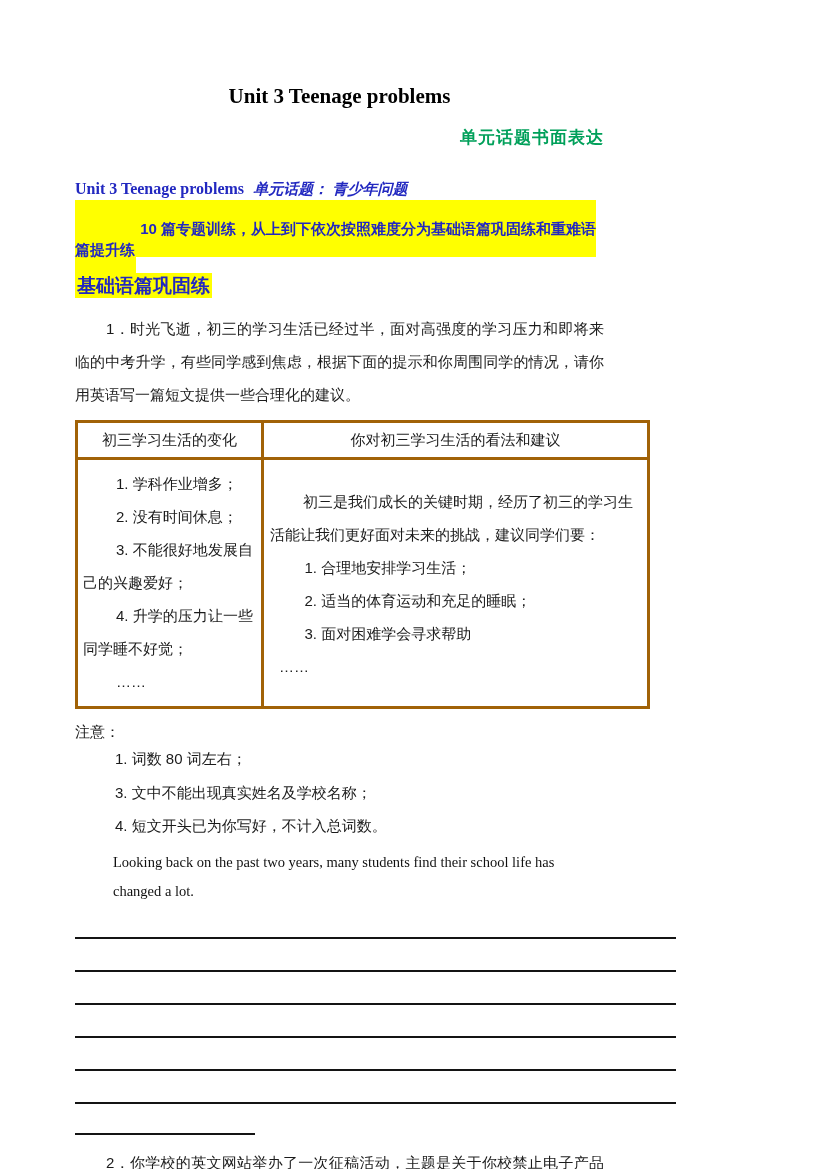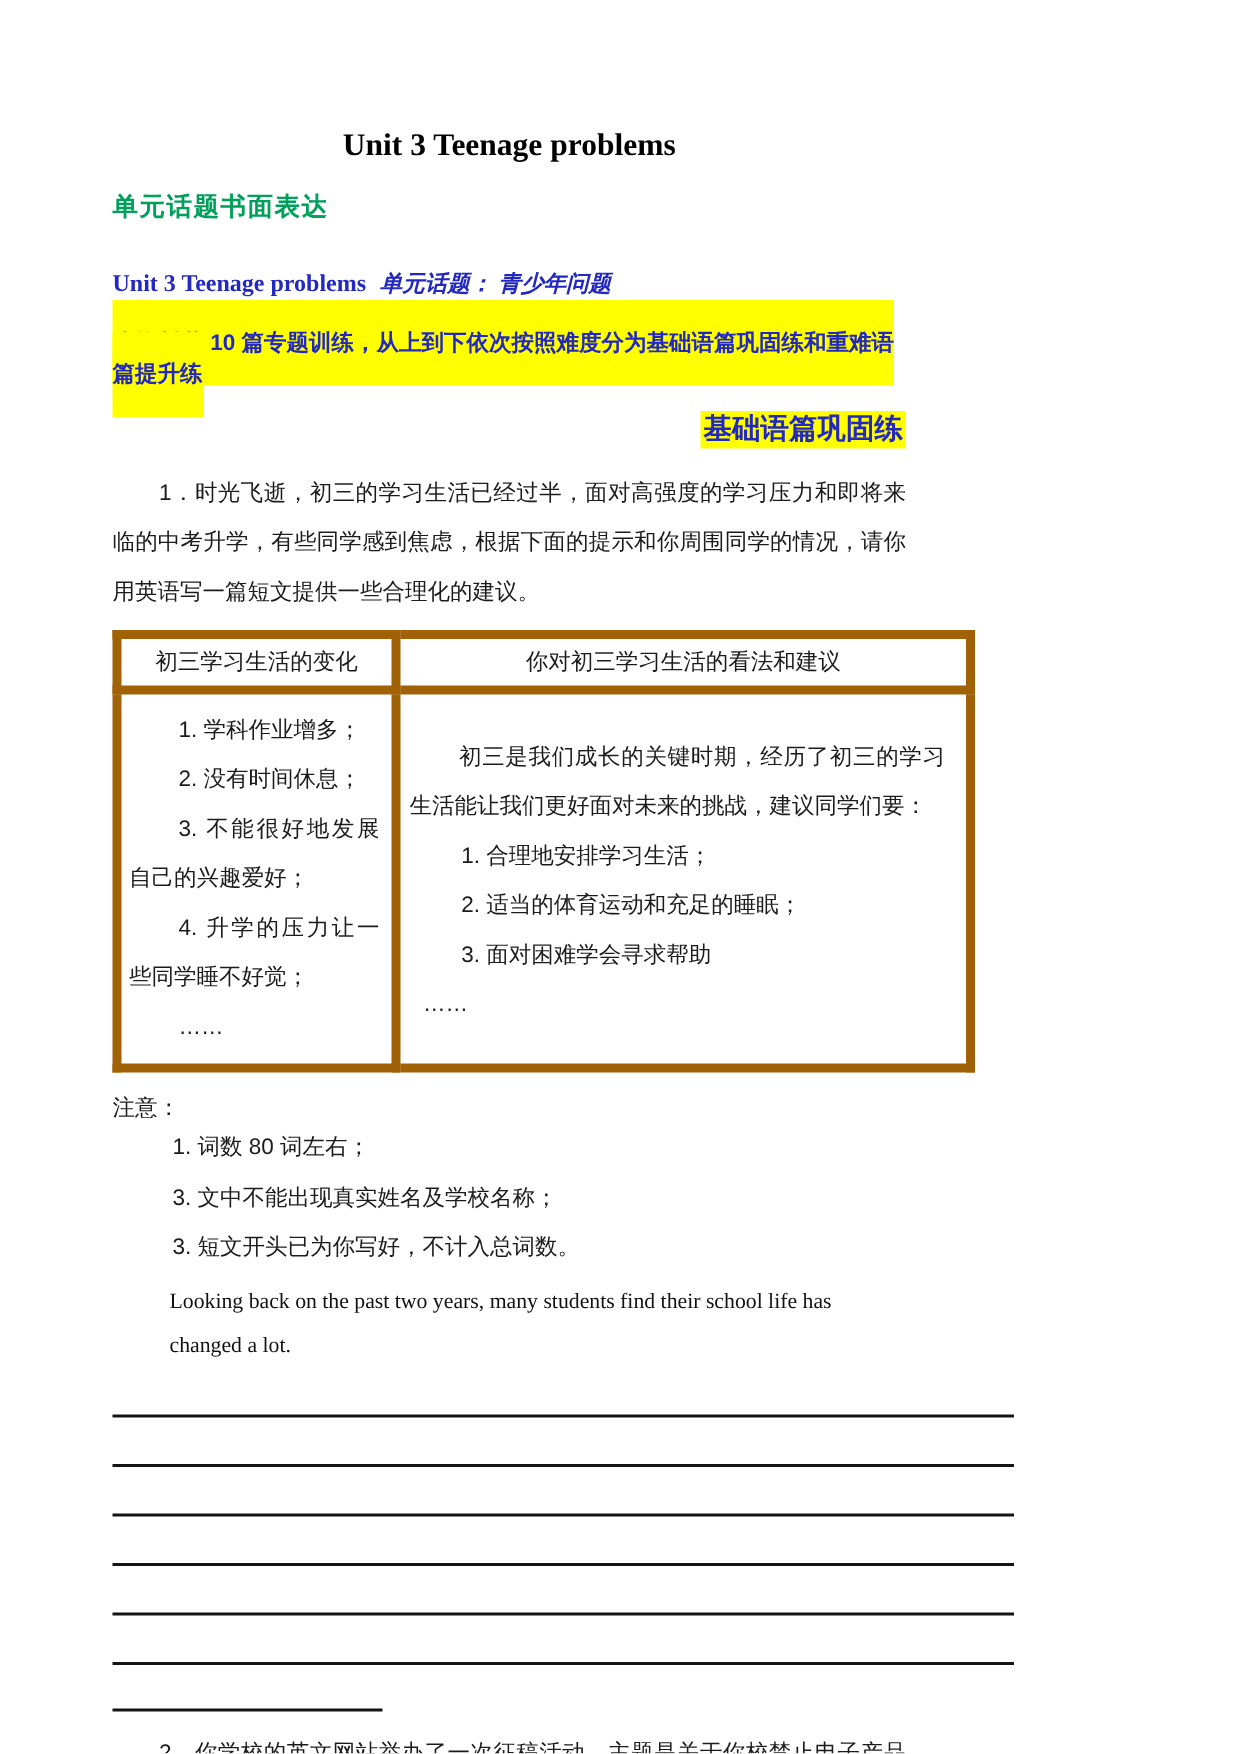--- a/index.html
+++ b/index.html
@@ -18,21 +18,21 @@
   .doc-title {
     margin: 0;
     text-align: center;
     font-family: "Liberation Serif", serif;
     font-size: 21px;
     font-weight: bold;
     color: #000000;
   }
   .doc-subtitle {
     margin: 17px 0 0 0;
-    text-align: left;
+    text-align: right;
     font-size: 17px;
     font-weight: bold;
     color: #00A05A;
     letter-spacing: 1px;
   }
   .topic-line {
     margin: 31px 0 0 0;
     font-size: 15px;
     font-weight: bold;
     color: #2228C0;
@@ -40,21 +40,21 @@
   .topic-line .en { font-family: "Liberation Serif", serif; font-size: 16px; }
   .topic-line .zh { font-style: italic; margin-left: 5px; }
 
   .notice-line { margin: 19px 0 0 0; font-size: 15px; line-height: 21px; }
   .notice-line mark {
     background: #FFFF00;
     color: #2228C0;
     font-weight: bold;
     padding: 20px 1px;
   }
-  .section-title { margin: 13px 0 0 0; text-align: right; }
+  .section-title { margin: 13px 0 0 0; text-align: left; }
   .section-title mark {
     background: #FFFF00;
     color: #2228C0;
     font-weight: bold;
     font-size: 19px;
     padding: 2px 2px;
   }
 
   .prompt {
     margin: 13px 0 0 0;
@@ -65,21 +65,21 @@
     color: #1b1b1b;
   }
 
   table.hints {
     margin-top: 9px;
     border-collapse: collapse;
     width: 575px;
     table-layout: fixed;
   }
   table.hints th, table.hints td {
-    border: 6px solid #a16207;
+    border: 3px solid #a16207;
     font-weight: normal;
     font-size: 15px;
     color: #1b1b1b;
   }
   table.hints th { height: 37px; text-align: center; padding: 0 4px; }
   col.left-col { width: 186px; }
   td.cell { vertical-align: top; padding: 7px 8px 8px 5px; }
   td.cell p { margin: 0; line-height: 33px; }
   td.left-cell p { text-indent: 2.2em; text-align: justify; }
   td.right-cell { padding-left: 6px; padding-right: 14px; }
@@ -163,21 +163,21 @@
           <p class="ritem">3. 面对困难学会寻求帮助</p>
           <p class="ritem dots">……</p>
         </td>
       </tr>
     </tbody>
       </table>
 
     <p class="notes-label">注意：</p>
     <p class="note-item">1. 词数 80 词左右；</p>
     <p class="note-item">3. 文中不能出现真实姓名及学校名称；</p>
-    <p class="note-item">3. 短文开头已为你写好，不计入总词数。</p>
+    <p class="note-item">4. 短文开头已为你写好，不计入总词数。</p>
 
     <p class="lead-sentence">Looking back on the past two years, many students find their school life has changed a lot.</p>
 
     <div class="writing-area">
       <div class="wline"></div>
       <div class="wline"></div>
       <div class="wline"></div>
       <div class="wline"></div>
       <div class="wline"></div>
       <div class="wline"></div>

